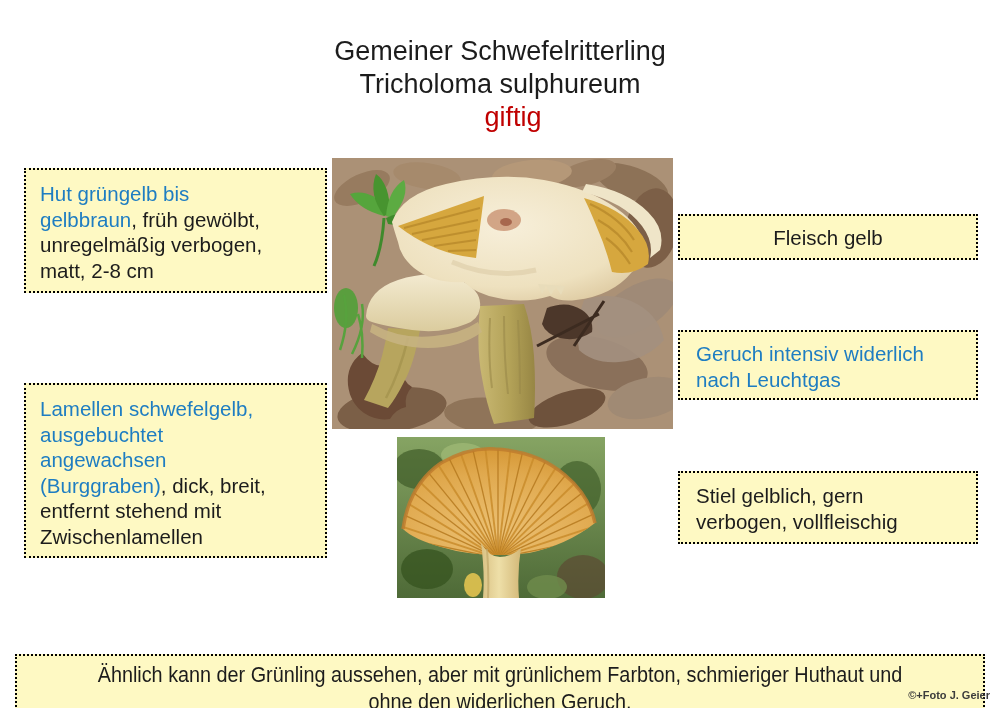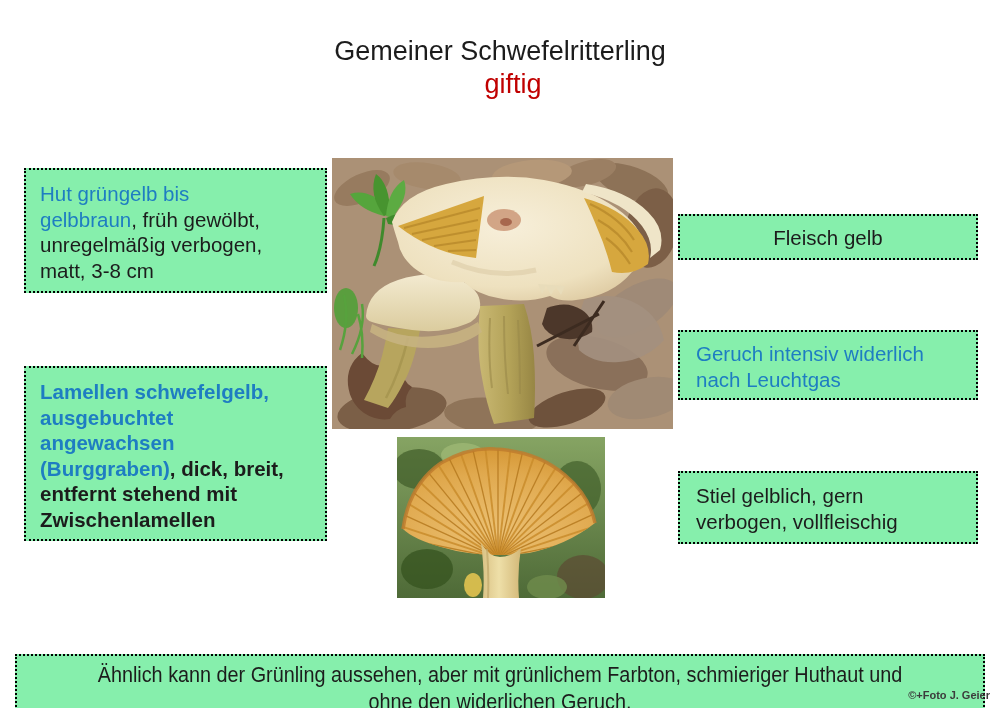--- a/index.html
+++ b/index.html
@@ -4,25 +4,25 @@
 <style>
   html,body{margin:0;padding:0;background:#fff;}
   .page{
     position:relative;width:1000px;height:708px;background:#ffffff;
     font-family:"Liberation Sans","DejaVu Sans",sans-serif;color:#1c1c1c;overflow:hidden;
   }
   .title-block{position:absolute;top:35px;left:0;right:0;text-align:center;font-size:27px;line-height:33px;}
   .title-toxicity{color:#C00000;margin-left:26px;}
   .dbox{
     position:absolute;border:2px dotted #000;box-sizing:border-box;
-    font-size:20.5px;line-height:25.5px;white-space:pre-line;background:#86efac;
+    font-size:20.5px;line-height:25.5px;white-space:pre-line;background:#fef9c3;
   }
   .blue{color:#1E7DC2;}
   .box-hut{left:24px;top:168px;width:303px;height:125px;padding:11px 14px;}
-  .box-lamellen{left:24px;top:366px;width:303px;height:175px;padding:11px 14px;font-weight:bold;}
+  .box-lamellen{left:24px;top:383px;width:303px;height:175px;padding:11px 14px;}
   .box-fleisch{left:678px;top:214px;width:300px;height:46px;padding:9px 16px;text-align:center;}
   .box-geruch{left:678px;top:330px;width:300px;height:70px;padding:9px 16px;}
   .box-stiel{left:678px;top:471px;width:300px;height:73px;padding:10px 16px;}
   .box-similarity{
     left:15px;top:610px;width:970px;height:68px;padding:5px 8px;
     text-align:center;font-size:22px;line-height:27px;margin-top:44px;
   }
   .condensed{display:inline-block;transform:scaleX(0.9);transform-origin:50% 50%;white-space:pre-line;}
   .photo{position:absolute;overflow:hidden;}
   .photo-main{left:332px;top:158px;width:341px;height:271px;}
@@ -32,27 +32,28 @@
     position:absolute;top:689px;right:10px;font-size:11px;font-weight:700;color:#3c3c3c;
   }
 </style>
 </head>
 <body>
 
 <div class="page">
 
   <div class="title-block">
     <div>Gemeiner Schwefelritterling</div>
+    <div>Tricholoma sulphureum</div>
     <div class="title-toxicity">giftig</div>
   </div>
 
   <div class="dbox box-hut"><span class="blue">Hut grüngelb bis
 gelbbraun</span><span>, früh gewölbt,
 unregelmäßig verbogen,
-matt, 3-8 cm</span></div>
+matt, 2-8 cm</span></div>
 
   <div class="dbox box-lamellen"><span class="blue">Lamellen schwefelgelb,
 ausgebuchtet
 angewachsen
 (Burggraben)</span><span>, dick, breit,
 entfernt stehend mit
 Zwischenlamellen</span></div>
 
   <div class="dbox box-fleisch"><span>Fleisch gelb</span></div>
 

